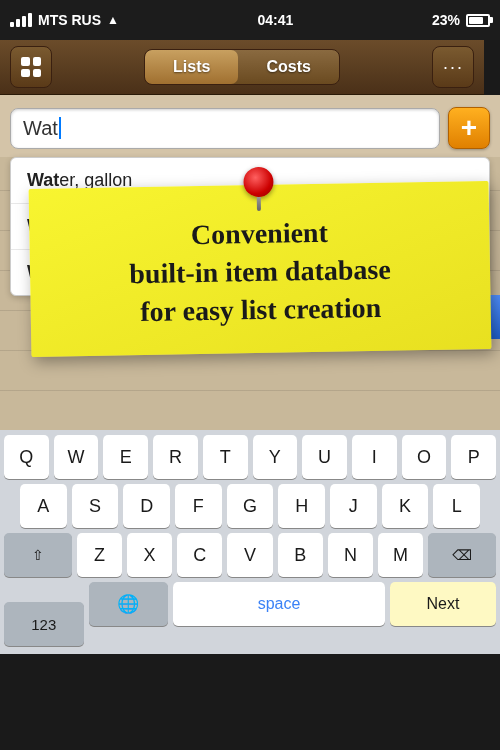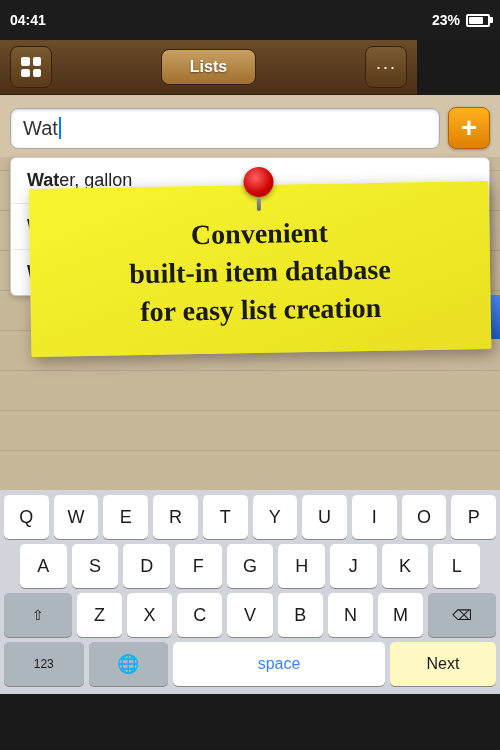--- a/index.html
+++ b/index.html
@@ -52,21 +52,21 @@
     }
     .battery-fill {
       background: white;
       height: 100%;
       width: 76%;
       border-radius: 1px;
     }
 
     
     #nav-bar {
-      width: 417px;
+      width: 484px;
       height: 55px;
       background: linear-gradient(180deg, #6b4c2a 0%, #4a3018 100%);
       display: flex;
       align-items: center;
       justify-content: space-between;
       padding: 8px 10px;
       border-bottom: 1px solid #2a1a08;
     }
     .nav-grid-btn {
       width: 42px;
@@ -300,64 +300,76 @@
     }
     .key-next {
       background: #fef9c3;
       flex: 2;
       font-size: 16px;
       font-weight: 500;
     }
     .key-numbers {
       background: #adb5bd;
       flex: 1.5;
-      font-size: 12px;
+      font-size: 15px;
+      margin-top: 20px;
     }
     .key-globe {
       background: #adb5bd;
       flex: 1.5;
     }
     .key-delete {
       background: #adb5bd;
     }
     .bottom-row {
       padding: 5px 4px 8px;
     }
   </style>
 </head>
 <body>
 
 <div id="status-bar">
+  <div class="status-left">
+    <div class="signal-bars">
+      <div class="bar" style="height:5px"></div>
+      <div class="bar" style="height:8px"></div>
+      <div class="bar" style="height:11px"></div>
+      <div class="bar" style="height:14px"></div>
+    </div>
+    <span>MTS RUS</span>
+    <span class="wifi-icon">▲</span>
+  </div>
   <span>04:41</span>
   <div class="status-right">
     <span>23%</span>
     <div class="battery-icon">
       <div class="battery-fill"></div>
     </div>
   </div>
 </div>
 
 <div id="nav-bar">
   <div class="nav-grid-btn">
     <div class="grid-icon">
       <div class="grid-cell"></div>
       <div class="grid-cell"></div>
       <div class="grid-cell"></div>
       <div class="grid-cell"></div>
     </div>
   </div>
   <div class="nav-tabs">
     <div class="nav-tab active">Lists</div>
+    <div class="nav-tab">Costs</div>
   </div>
   <div class="nav-more-btn">
     <span>···</span>
   </div>
 </div>
 
-<div id="main-content" style="height: 395px; position: relative;">
+<div id="main-content" style="height: 335px; position: relative;">
 
   <div id="search-area">
     <div id="search-input-container">
       <span class="search-text">Wat</span>
         <span class="cursor"></span>
     </div>
     <div id="add-btn">+</div>
   </div>
 
   <div id="autocomplete">

